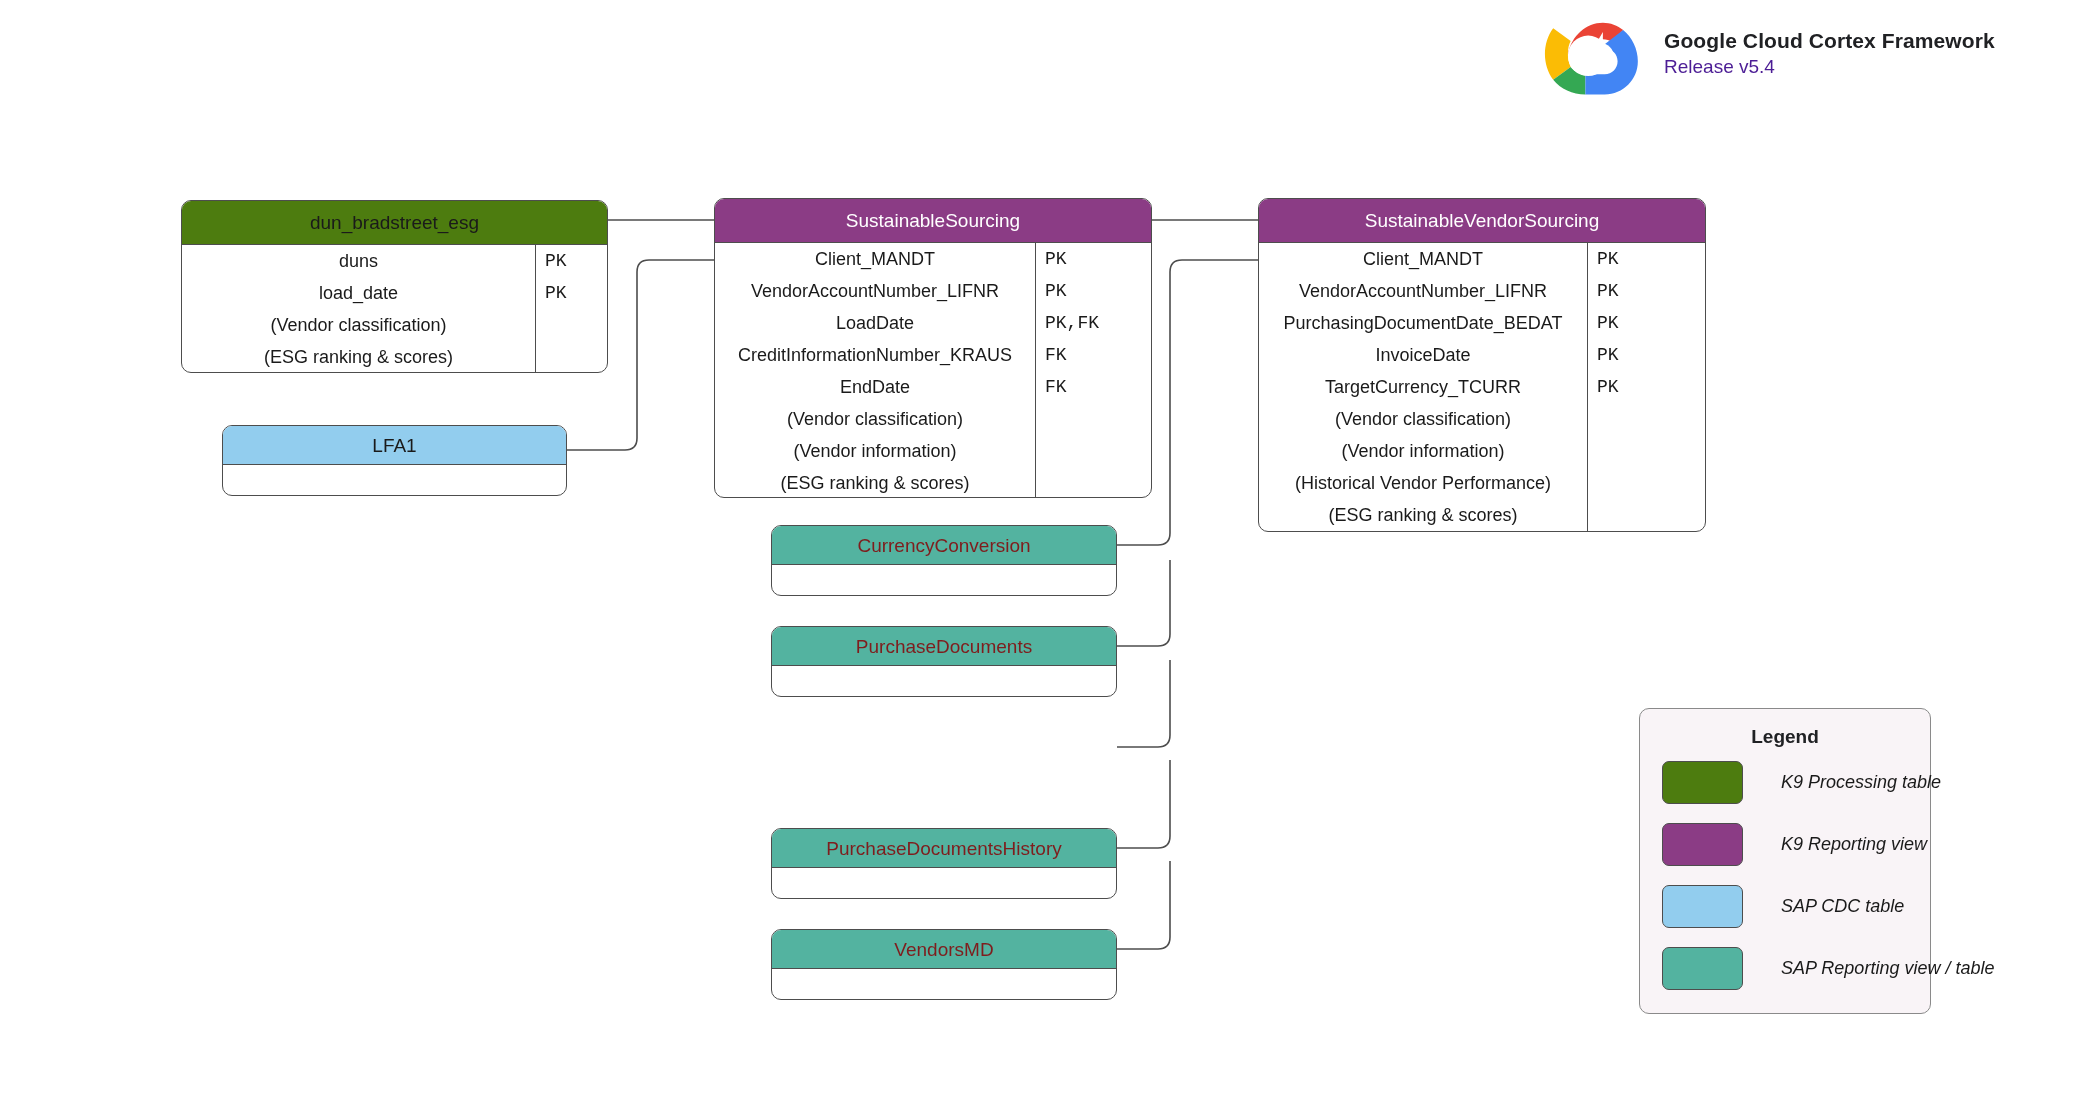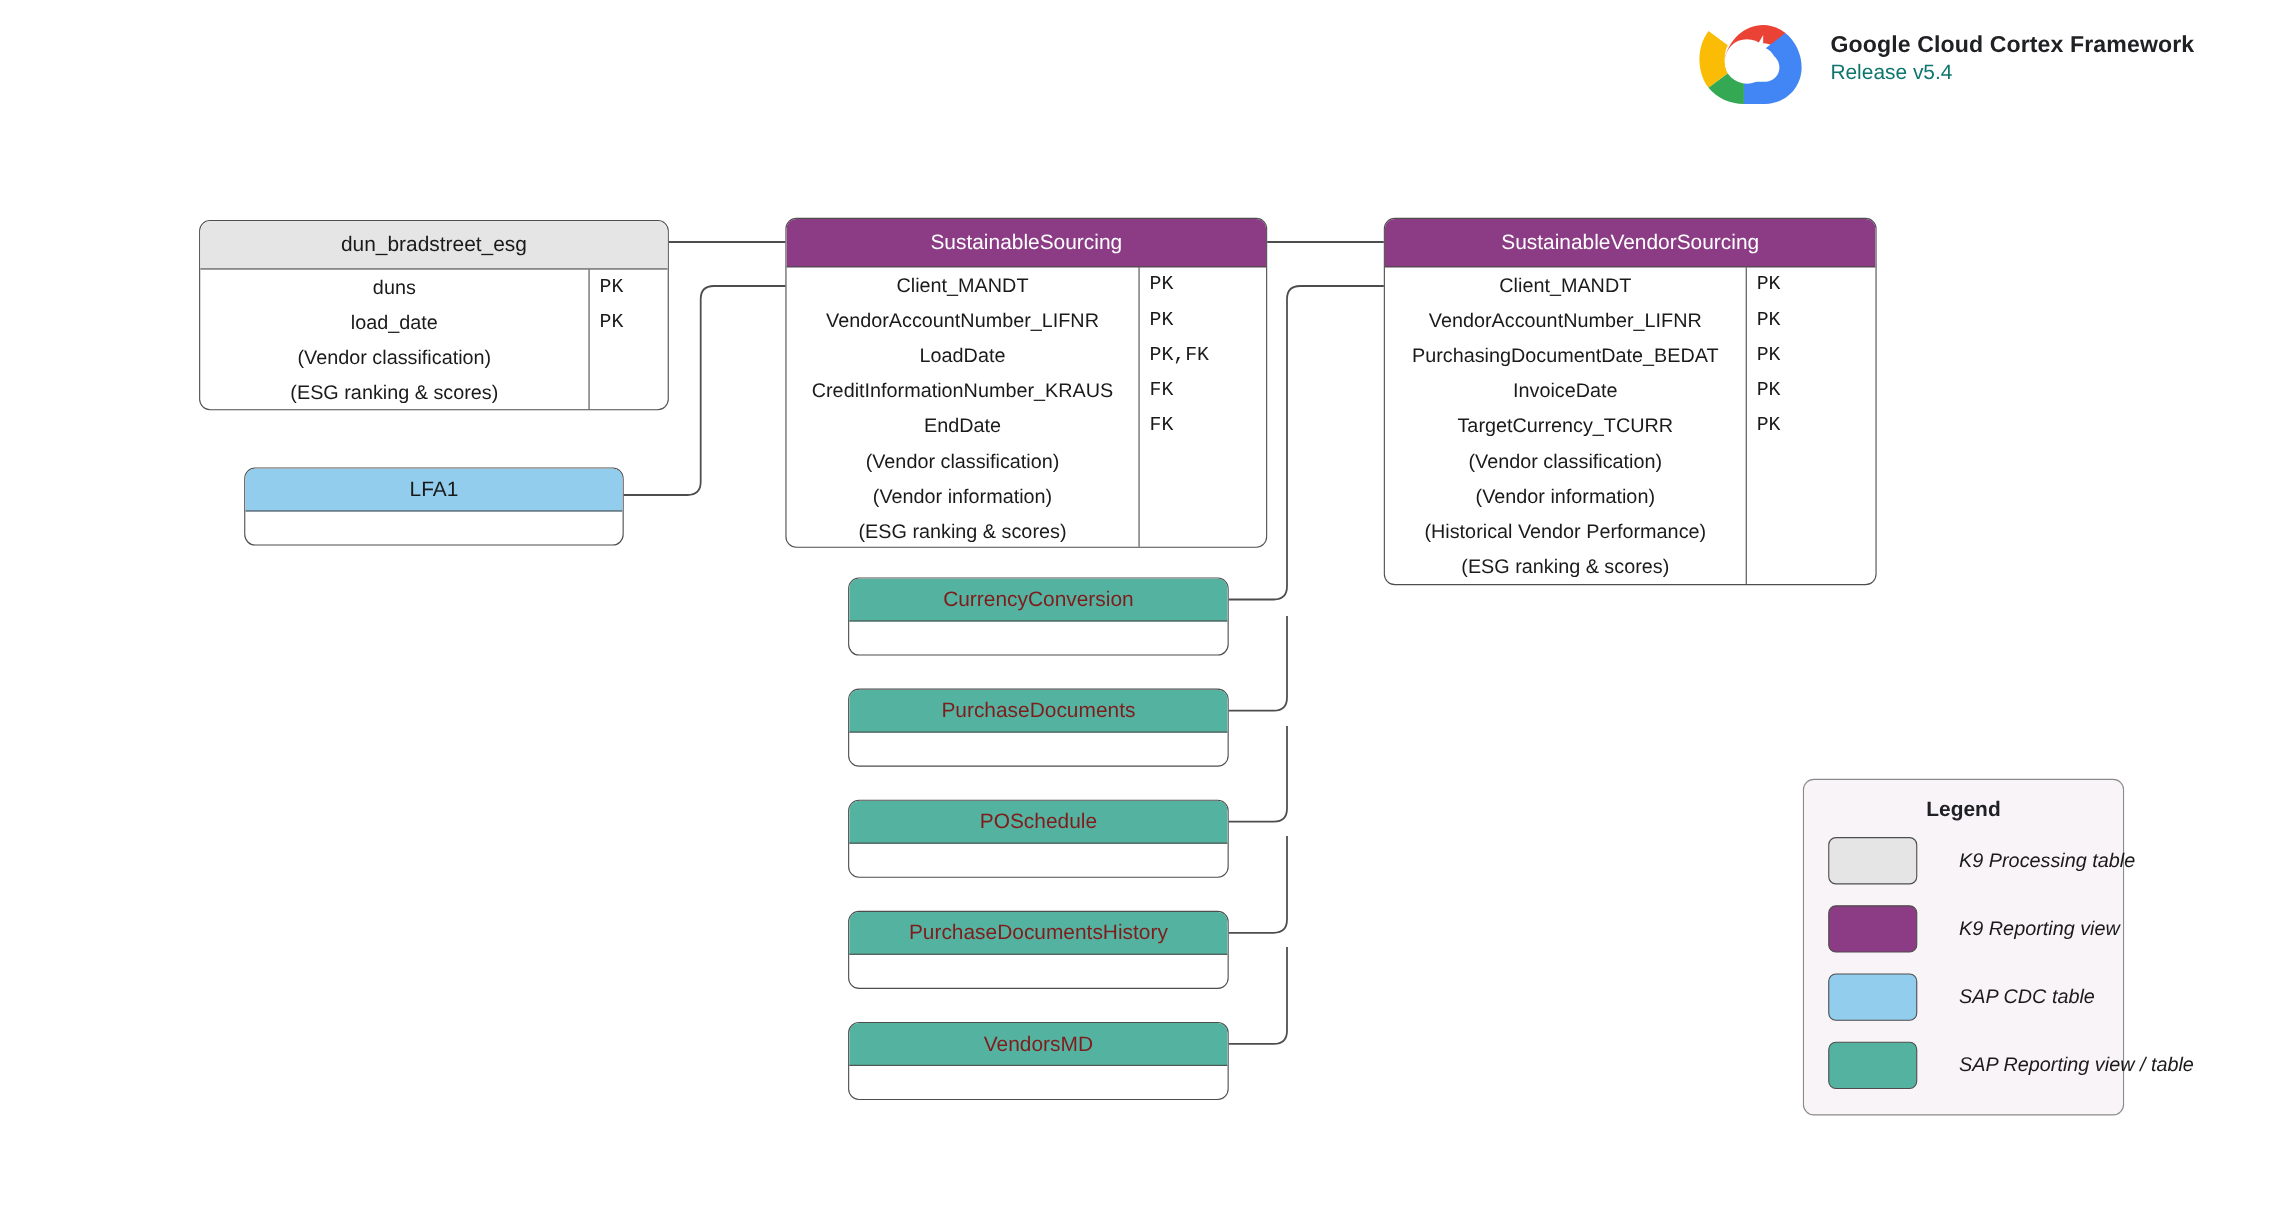--- a/index.html
+++ b/index.html
@@ -11,39 +11,39 @@
     overflow:hidden;
     color:#1a1a1a;
   }
   #canvas{position:absolute;left:0;top:0;width:2080px;height:1120px;}
 
   
   .brand{position:absolute;left:1534px;top:8px;display:flex;align-items:center;gap:18px;}
   .brand-logo{width:112px;height:92px;flex:0 0 auto;}
   .brand-text{display:flex;flex-direction:column;justify-content:center;line-height:1.28;}
   .brand-title{font-size:21px;font-weight:bold;color:#202124;letter-spacing:.1px;}
-  .brand-sub{font-size:19px;font-weight:normal;color:#0f766e;}
+  .brand-sub{font-size:19px;font-weight:normal;color:#4c1d95;}
 
   
   .entity{position:absolute;box-sizing:border-box;border:1.6px solid #4d4d4d;
           border-radius:10px;background:#ffffff;overflow:hidden;
           box-shadow:0 0 0 0 rgba(0,0,0,0);}
   .entity-title{box-sizing:border-box;width:100%;text-align:center;
                 font-size:19px;line-height:1;display:flex;align-items:center;
                 justify-content:center;border-bottom:1.6px solid #4d4d4d;}
   .entity-body{display:flex;width:100%;box-sizing:border-box;}
   .col-fields{flex:1 1 auto;box-sizing:border-box;}
   .col-keys{flex:0 0 auto;box-sizing:border-box;border-left:1.6px solid #4d4d4d;font-family:Liberation Mono, monospace;}
   .row{height:32px;display:flex;align-items:center;font-size:18px;}
   .col-fields .row{justify-content:center;padding:0 8px;}
   .col-keys .row{justify-content:flex-start;padding-left:9px;}
   .empty-body{width:100%;}
 
   
-  .fill-k9proc{background:#e5e5e5;color:#1a1a1a;}
+  .fill-k9proc{background:#4d7c0f;color:#1a1a1a;}
   .fill-k9view{background:#8b3c85;color:#ffffff;}
   .fill-sapcdc{background:#92cdee;color:#1a1a1a;}
   .fill-sapview{background:#53b3a0;color:#7f1d1d;}
 
   
   .legend{position:absolute;left:1639px;top:708px;width:292px;height:306px;
           box-sizing:border-box;background:#f9f4f7;border:1.6px solid #8a8a8a;
           border-radius:10px;}
   .legend-title{text-align:center;font-size:19px;font-weight:bold;color:#202124;
                 margin-top:17px;}
@@ -178,26 +178,20 @@
       </div>
   </div>
 
   <div class="entity" style="left:771px;top:626px;width:346px;height:71px;">
     <div class="entity-title fill-sapview" style="height:39px;">PurchaseDocuments</div>
     <div class="entity-body">
         <div class="empty-body" style="height:30px;"></div>
       </div>
   </div>
 
-  <div class="entity" style="left:771px;top:727px;width:346px;height:71px;">
-    <div class="entity-title fill-sapview" style="height:39px;">POSchedule</div>
-    <div class="entity-body">
-        <div class="empty-body" style="height:30px;"></div>
-      </div>
-  </div>
 
   <div class="entity" style="left:771px;top:828px;width:346px;height:71px;">
     <div class="entity-title fill-sapview" style="height:39px;">PurchaseDocumentsHistory</div>
     <div class="entity-body">
         <div class="empty-body" style="height:30px;"></div>
       </div>
   </div>
 
   <div class="entity" style="left:771px;top:929px;width:346px;height:71px;">
     <div class="entity-title fill-sapview" style="height:39px;">VendorsMD</div>

